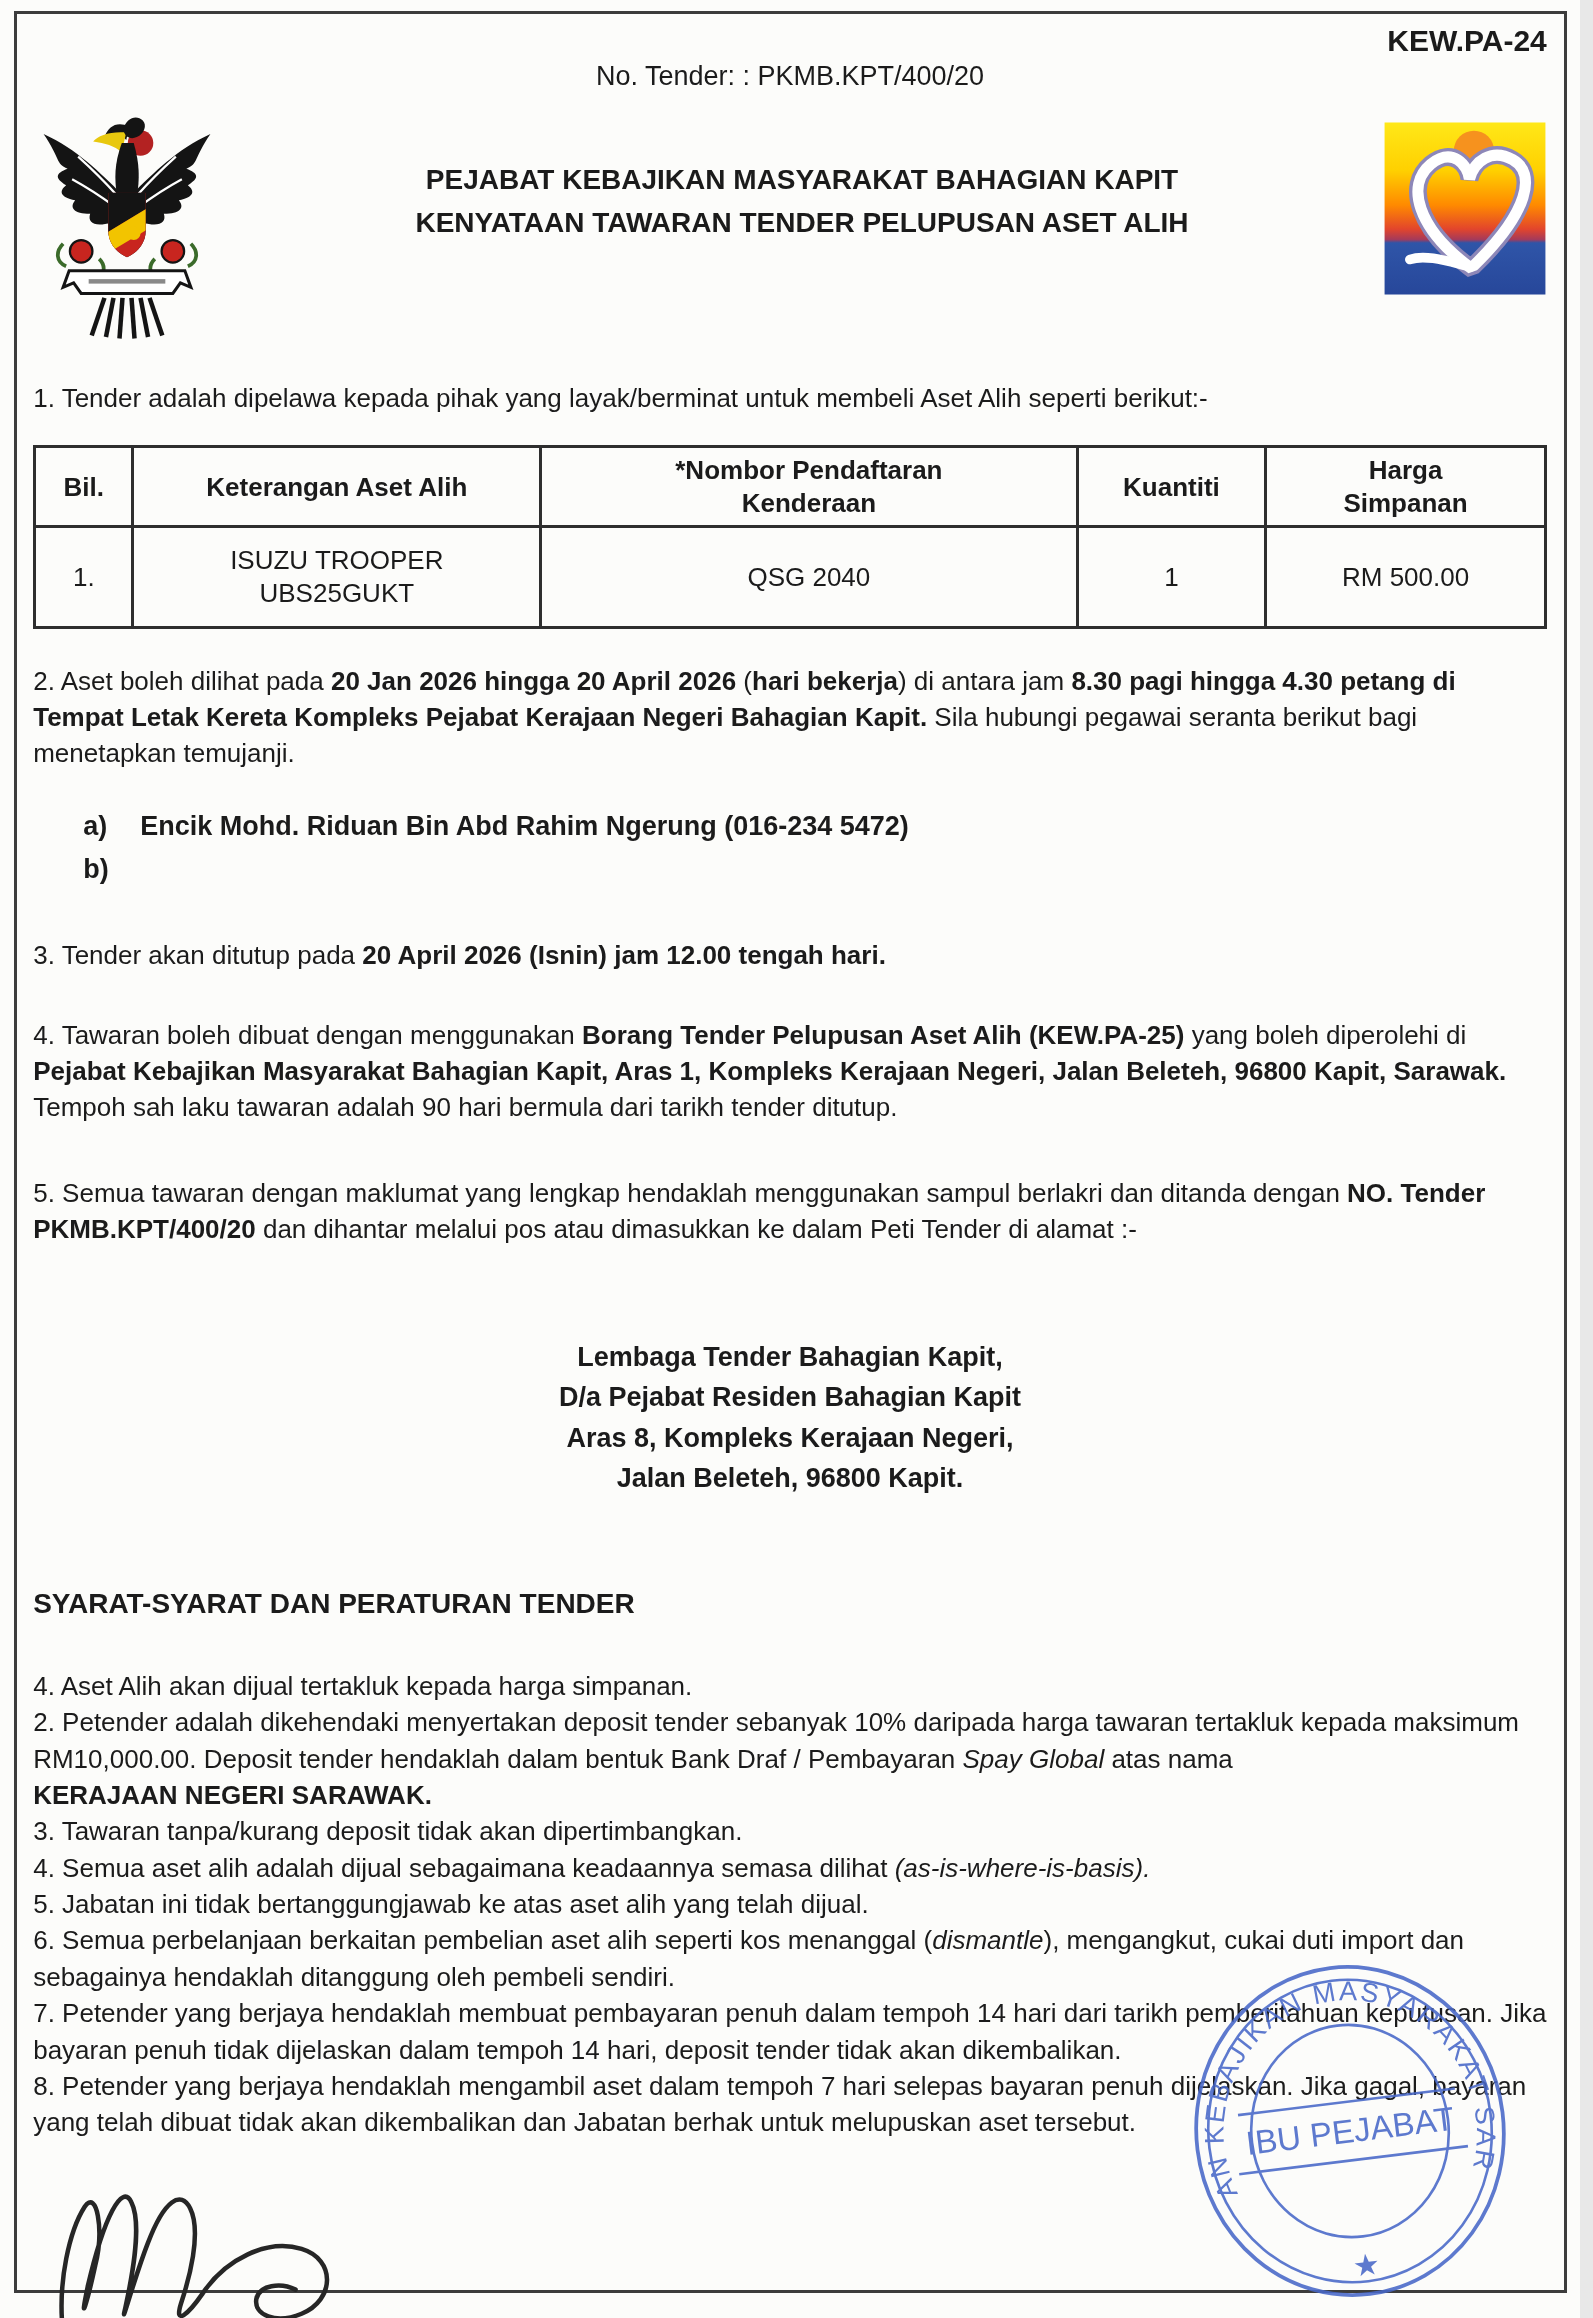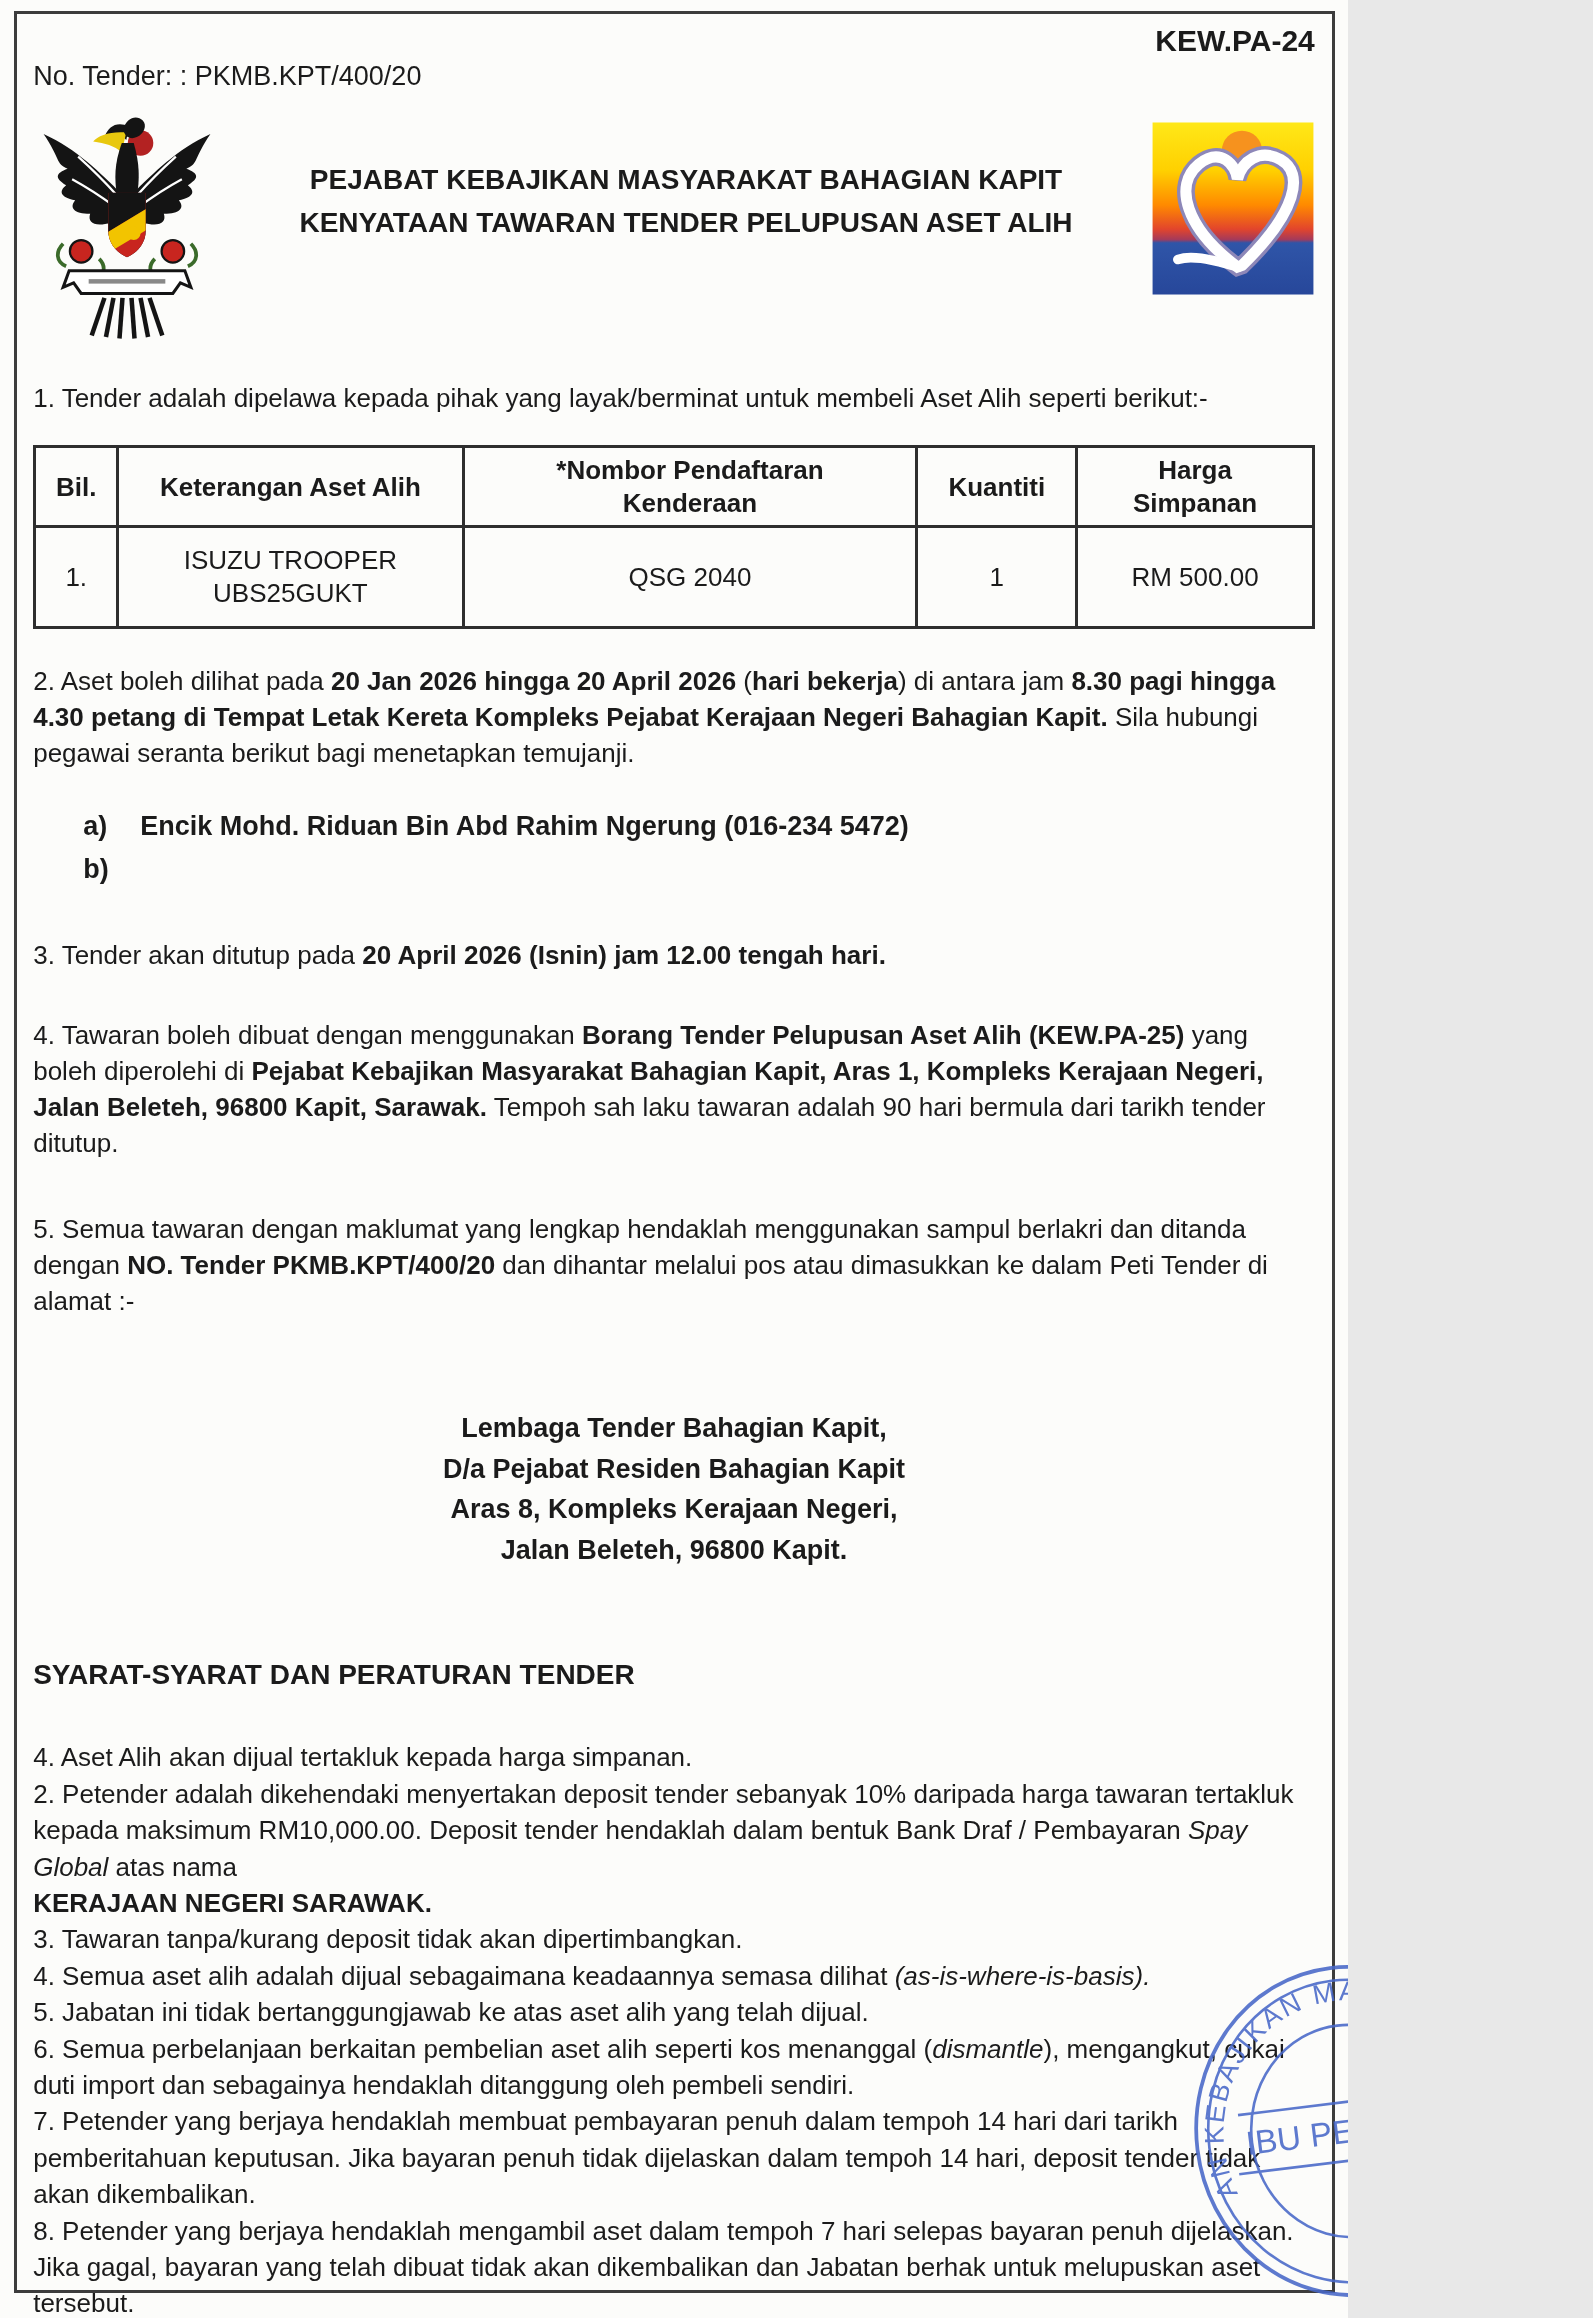--- a/index.html
+++ b/index.html
@@ -1,21 +1,21 @@
 <!DOCTYPE html>
 <html style="font-size:12px"><head>
 <meta charset="utf-8">
 <style>
   html,body{margin:0;padding:0;background:#e8e8e8;}
-  .page{position:relative;width:1348px;height:2319px;background:#fcfcfa;
+  .page{position:relative;width:1580px;height:2319px;background:#fcfcfa;
         font-family:"Liberation Sans",sans-serif;color:#1b1b1b;overflow:hidden;}
   .frame{position:absolute;top:10.5px;left:13.5px;right:13.5px;bottom:25.6px;border:3px solid #3c3c3c;pointer-events:none;}
   .content{position:absolute;top:13.5px;left:16.6px;right:16.6px;bottom:29px;padding:10.5px 16.6px;box-sizing:border-box;}
   .form-code{text-align:right;font-size:30px;font-weight:bold;}
-  .tender-no{text-align:left;font-size:27px;margin-top:3px;}
+  .tender-no{text-align:center;font-size:27px;margin-top:3px;}
   .header-row{display:flex;align-items:flex-start;margin-top:12px;justify-content:flex-end;}
   .crest{width:188px;flex:0 0 188px;}
   .titles{flex:1;text-align:center;padding-top:54px;font-weight:bold;font-size:28px;line-height:1.55;}
   .jkm{width:164px;flex:0 0 164px;margin-top:16.6px;}
   .para{font-size:26px;line-height:1.38;margin:0;}
   .p1{margin-top:25.6px;}
   table{border-collapse:collapse;width:100%;margin-top:29px;}
   th,td{border:3px solid #2e2e2e;text-align:center;vertical-align:middle;font-size:26px;white-space:pre-line;}
   th{font-weight:bold;height:75px;line-height:1.25;}
   td{height:96px;line-height:1.3;}

